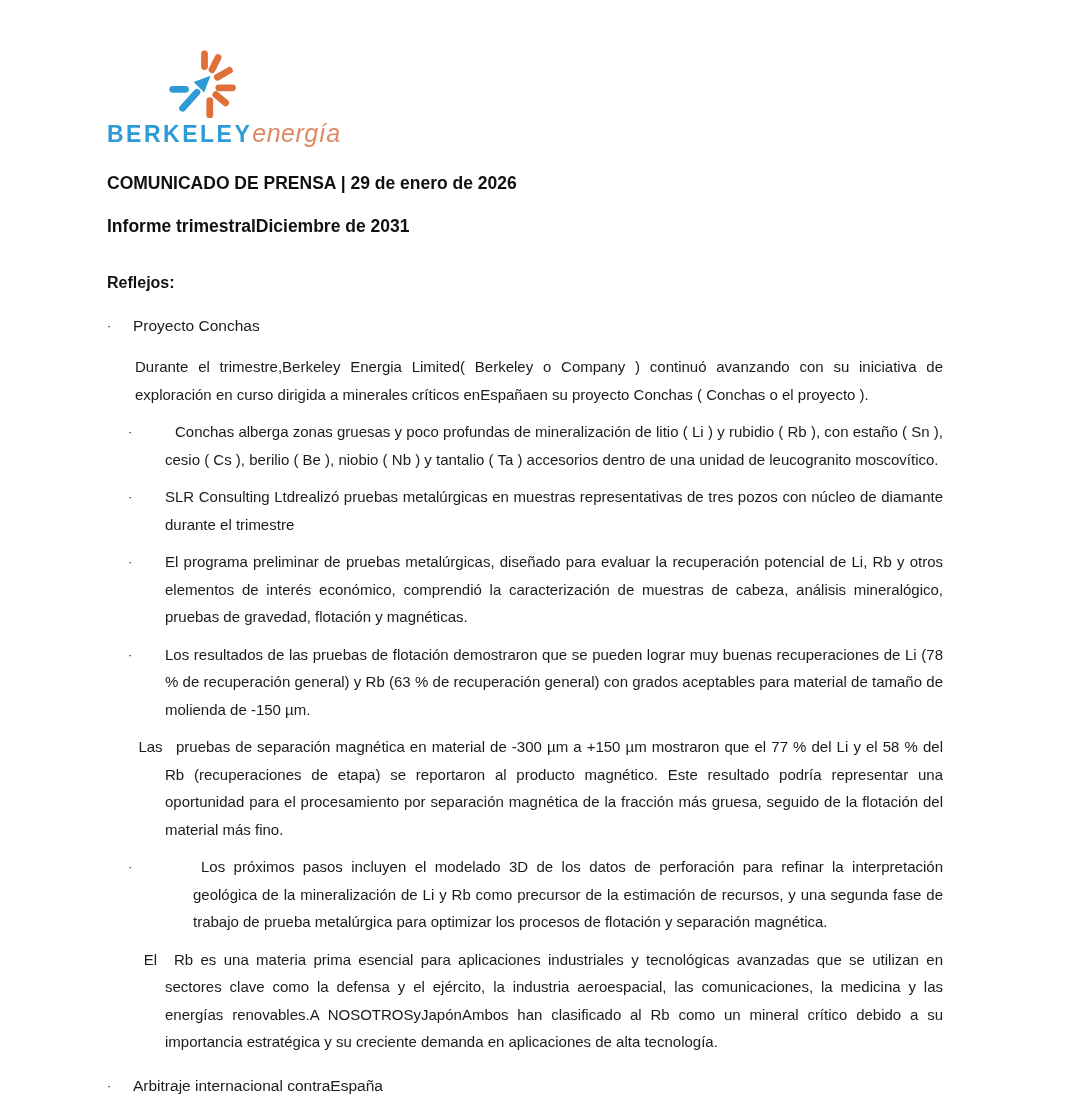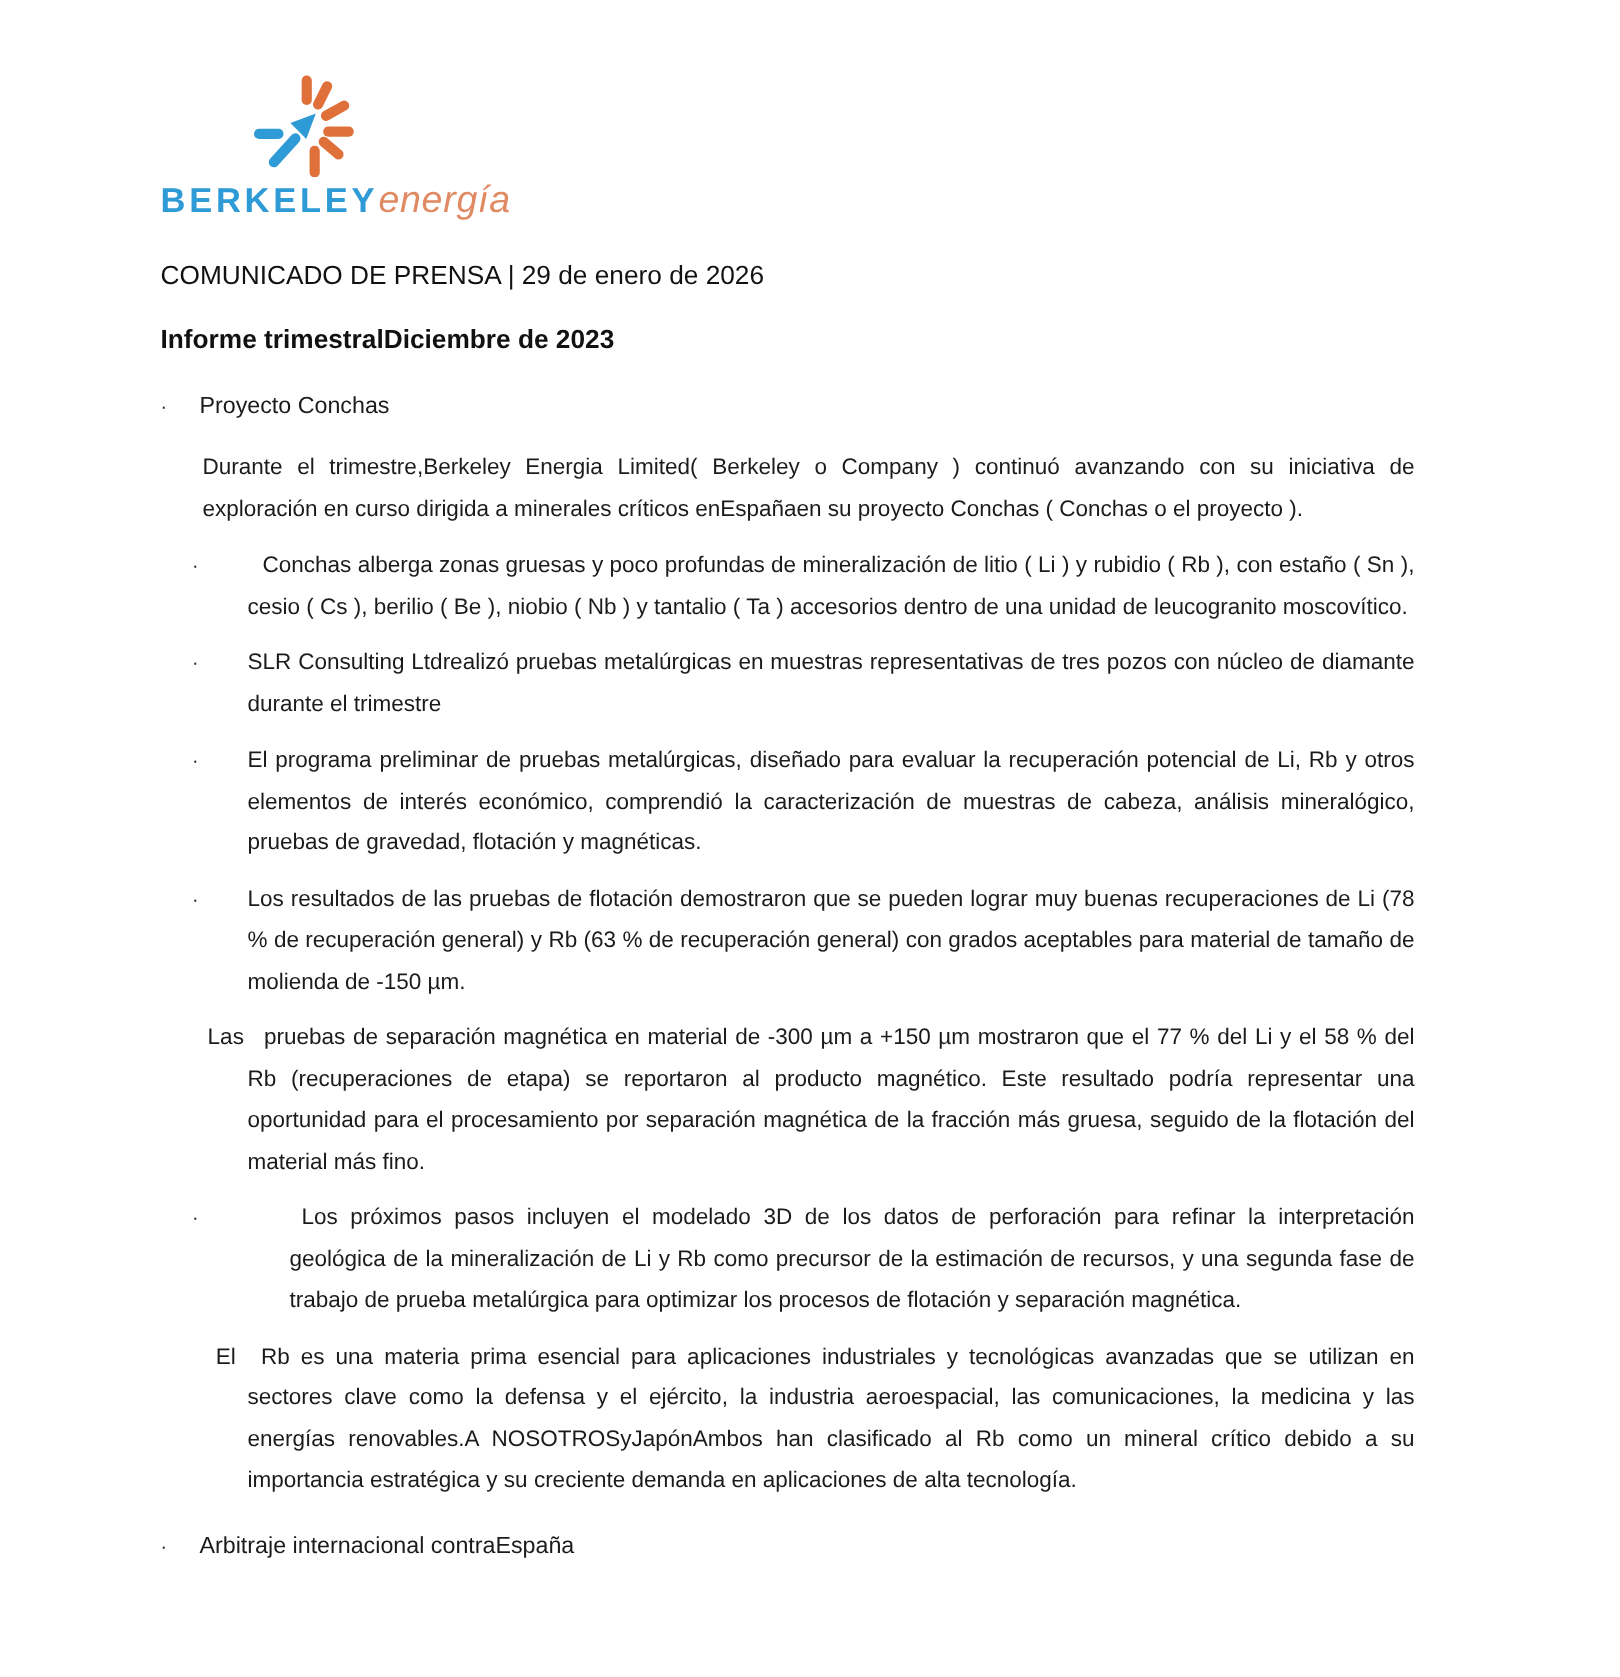--- a/index.html
+++ b/index.html
@@ -15,21 +15,21 @@
   .logo-icon{display:block;margin-left:56px;width:86px;height:68px;}
   .logo-word{white-space:nowrap;line-height:30px;}
   .logo-word .first{
     font-weight:bold;font-size:23px;letter-spacing:2.5px;color:#2e9bd6;
   }
   .logo-word .second{
     font-style:italic;font-size:25px;letter-spacing:.5px;color:#e08a63;
   }
 
   
-  .h-press{font-size:17.5px;font-weight:normal;line-height:21px;margin-top:23px;color:#111;}
+  .h-press{font-size:17.5px;font-weight:bold;line-height:21px;margin-top:23px;color:#111;}
   .h-report{font-size:17.5px;font-weight:bold;line-height:21px;margin-top:22px;color:#111;}
   .h-highlights{font-size:16px;font-weight:bold;line-height:19px;margin-top:36px;color:#111;}
 
   
   .doc-body{font-size:15px;line-height:27.5px;}
   .block{display:flex;align-items:flex-start;margin-top:10px;}
   .block .txt{flex:1 1 auto;text-align:justify;}
   .block .marker{flex:0 0 auto;}
 
   .block.lvl1{margin-top:24px;font-weight:bold;font-size:15.5px;line-height:20px;}
@@ -67,21 +67,22 @@
         <line x1="19" y1="77" x2="38" y2="56"></line>
       </g>
       <polygon fill="#2e9bd6" points="56,34 47.6,56.4 33.6,42.4"></polygon>
     </svg>
     <div class="logo-word">
       <span class="first">BERKELEY</span><span class="second">energía</span>
     </div>
   </div>
 
   <div class="h-press">COMUNICADO DE PRENSA | 29 de enero de 2026</div>
-  <div class="h-report">Informe trimestralDiciembre de 2023</div>
+  <div class="h-report">Informe trimestralDiciembre de 2031</div>
+  <div class="h-highlights">Reflejos:</div>
 
   <div class="doc-body" id="doc-body">
       <div class="block lvl1">
         <span class="marker">·</span>
         <div class="txt"><span class="b">Proyecto Conchas</span></div>
       </div>
       <div class="block para">
         <div class="txt"><span>Durante el trimestre,Berkeley Energia Limited( </span><span class="b">Berkeley</span><span> o </span><span class="b">Company</span><span> ) continuó avanzando con su iniciativa de exploración en curso dirigida a minerales críticos enEspañaen su proyecto Conchas ( </span><span class="b">Conchas</span><span>  o </span><span class="b">el proyecto</span><span> ).</span></div>
       </div>
       <div class="block lvl2">

